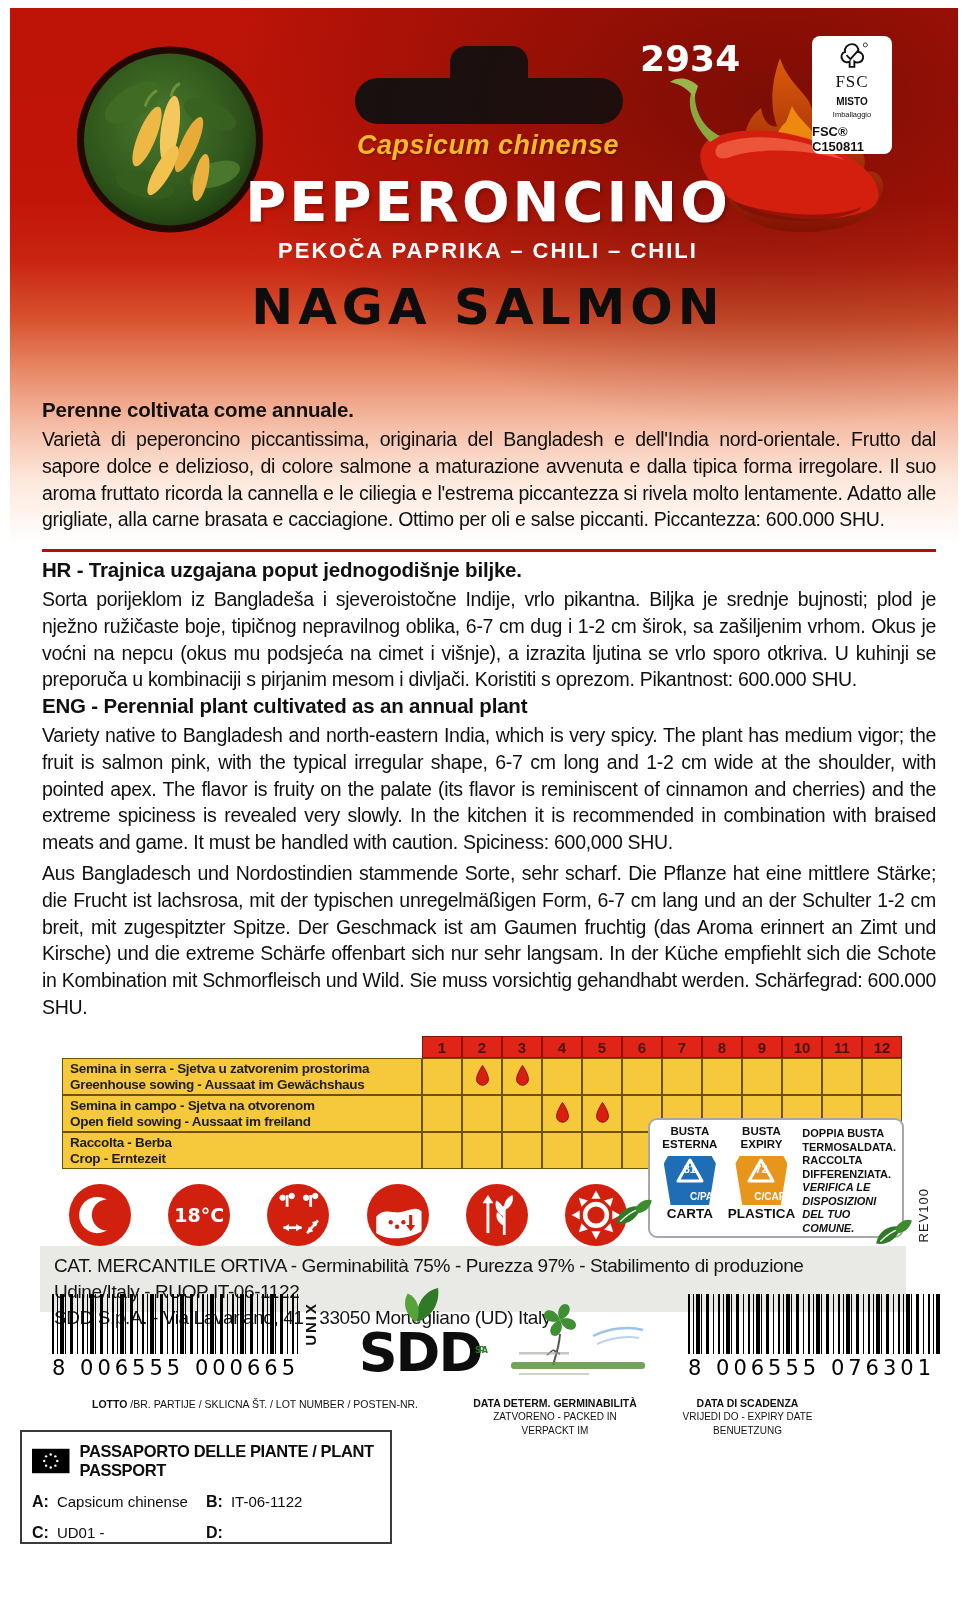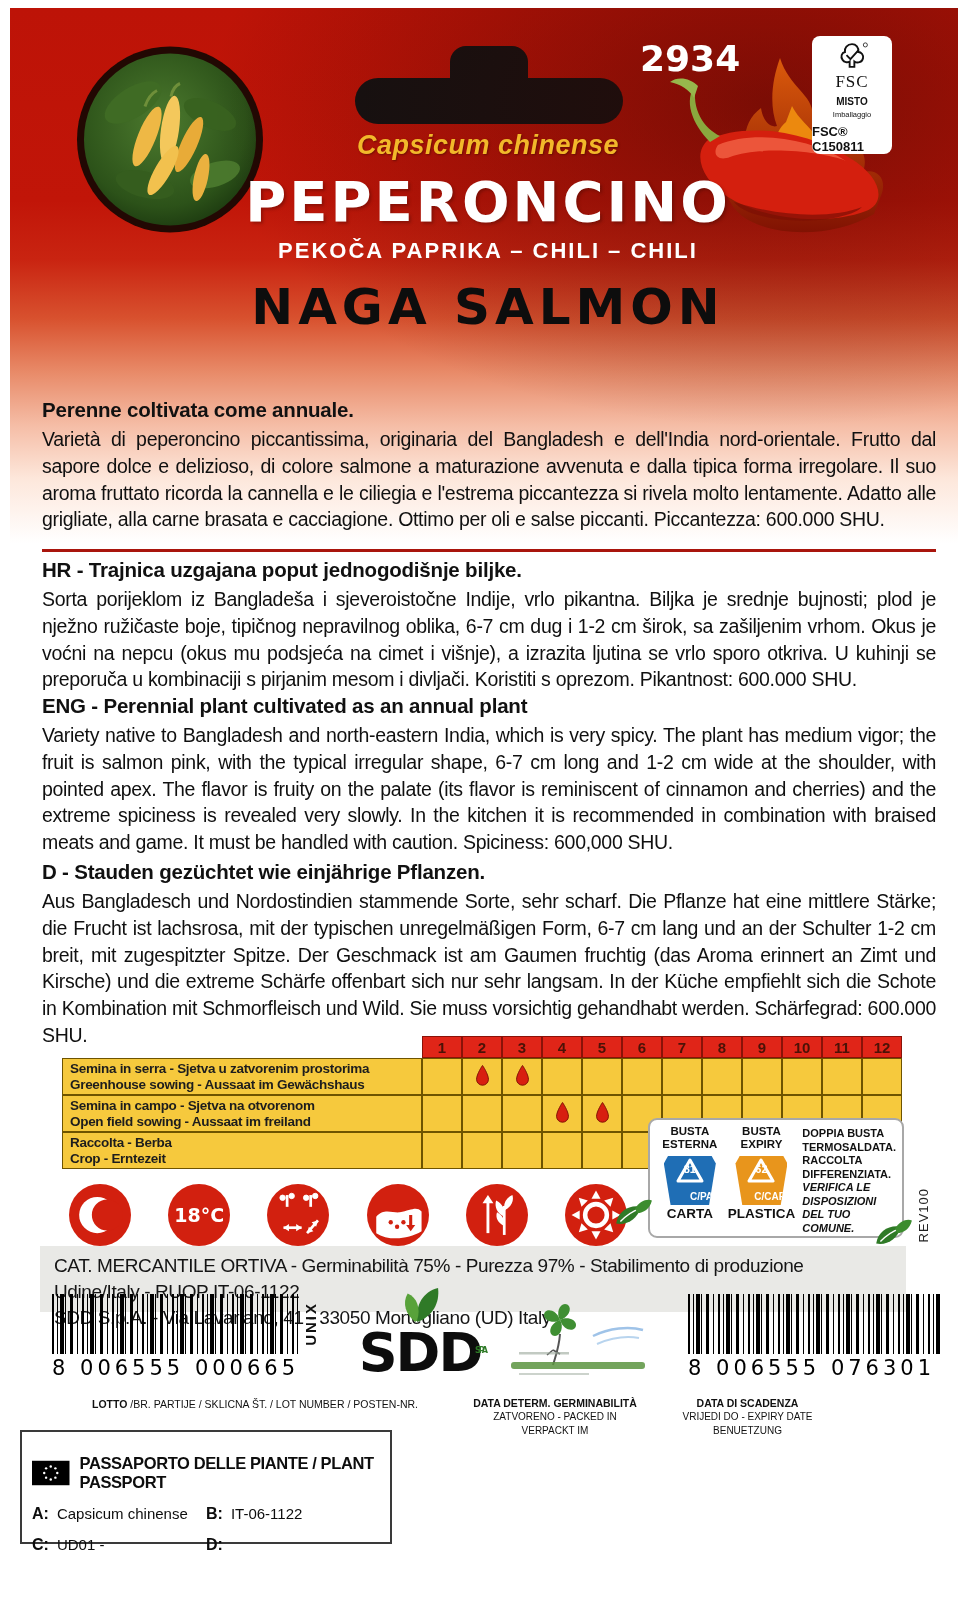--- a/index.html
+++ b/index.html
@@ -101,21 +101,21 @@
   .clover-logo{position:absolute;left:505px;top:1300px;width:150px;height:80px;}
 
   
   .lot-label{position:absolute;left:60px;top:1398px;width:390px;text-align:center;font-size:10.5px;color:#111;}
   .lot-label .b{font-weight:bold;}
   .mini-block{position:absolute;text-align:center;font-size:10px;line-height:14px;color:#111;}
   .mini-block .b{font-weight:bold;font-size:10.5px;}
 
   
   .passport{position:absolute;left:20px;top:1430px;width:372px;height:114px;border:2px solid #3a3a3a;
-            background:#fff;box-sizing:border-box;padding:22px 10px;}
+            background:#fff;box-sizing:border-box;padding:10px 10px;}
   .pp-head{display:flex;align-items:center;gap:10px;}
   .eu-flag{width:48px;height:32px;display:block;}
   .pp-title{font-size:16.5px;font-weight:600;letter-spacing:-.4px;color:#0d0d0d;}
   .pp-row{display:flex;margin-top:13px;font-size:15px;color:#0d0d0d;}
   .pp-cell{width:50%;display:flex;gap:8px;}
   .pp-lab{font-weight:bold;font-size:16px;}
 </style>
 </head>
 <body>
 
@@ -199,21 +199,20 @@
     <div class="txt-head">HR - Trajnica uzgajana poput jednogodišnje biljke.</div>
     <div class="txt-body">Sorta porijeklom iz Bangladeša i sjeveroistočne Indije, vrlo pikantna. Biljka je srednje bujnosti; plod je nježno ružičaste boje, tipičnog nepravilnog oblika, 6-7 cm dug i 1-2 cm širok, sa zašiljenim vrhom. Okus je voćni na nepcu (okus mu podsjeća na cimet i višnje), a izrazita ljutina se vrlo sporo otkriva. U kuhinji se preporuča u kombinaciji s pirjanim mesom i divljači. Koristiti s oprezom. Pikantnost: 600.000 SHU.</div>
   </div>
 
   <div class="txt-block" style="top:694px;">
     <div class="txt-head">ENG - Perennial plant cultivated as an annual plant</div>
     <div class="txt-body">Variety native to Bangladesh and north-eastern India, which is very spicy. The plant has medium vigor; the fruit is salmon pink, with the typical irregular shape, 6-7 cm long and 1-2 cm wide at the shoulder, with pointed apex. The flavor is fruity on the palate (its flavor is reminiscent of cinnamon and cherries) and the extreme spiciness is revealed very slowly. In the kitchen it is recommended in combination with braised meats and game. It must be handled with caution. Spiciness: 600,000 SHU.</div>
   </div>
 
   <div class="txt-block" style="top:860px;">
-    <div class="txt-head">D - Stauden gezüchtet wie einjährige Pflanzen.</div>
     <div class="txt-body">Aus Bangladesch und Nordostindien stammende Sorte, sehr scharf. Die Pflanze hat eine mittlere Stärke; die Frucht ist lachsrosa, mit der typischen unregelmäßigen Form, 6-7 cm lang und an der Schulter 1-2 cm breit, mit zugespitzter Spitze. Der Geschmack ist am Gaumen fruchtig (das Aroma erinnert an Zimt und Kirsche) und die extreme Schärfe offenbart sich nur sehr langsam. In der Küche empfiehlt sich die Schote in Kombination mit Schmorfleisch und Wild. Sie muss vorsichtig gehandhabt werden. Schärfegrad: 600.000 SHU.</div>
   </div>
 
   <div class="calendar">
     <div class="cal-header">
       <div class="cal-spacer"></div>
 
     <div class="cal-month">1</div>
         <div class="cal-month">2</div>
         <div class="cal-month">3</div>
@@ -427,21 +426,21 @@
       </div>
       <div class="bin-label">CARTA</div>
     </div>
     <div class="bin-col">
       <div class="bin-title"><span>BUSTA</span><br>
         <span>EXPIRY</span></div>
       <div class="bin" style="background:#e8951c;">
         <svg viewBox="0 0 44 30">
             <path d="M22 4 L34 25 H10 Z" fill="none" stroke="#fff" stroke-width="3" stroke-linejoin="round"></path>
           </svg>
-        <div class="bin-num">62</div>
+        <div class="bin-num">72</div>
         <div class="bin-mat">C/CARTA</div>
       </div>
       <div class="bin-label">PLASTICA</div>
     </div>
     <div class="pack-note">
       <div class="b">DOPPIA BUSTA TERMOSALDATA.</div>
       <div class="b">RACCOLTA DIFFERENZIATA.</div>
       <div class="i">VERIFICA LE DISPOSIZIONI DEL TUO COMUNE.</div>
     </div>
   </div>

